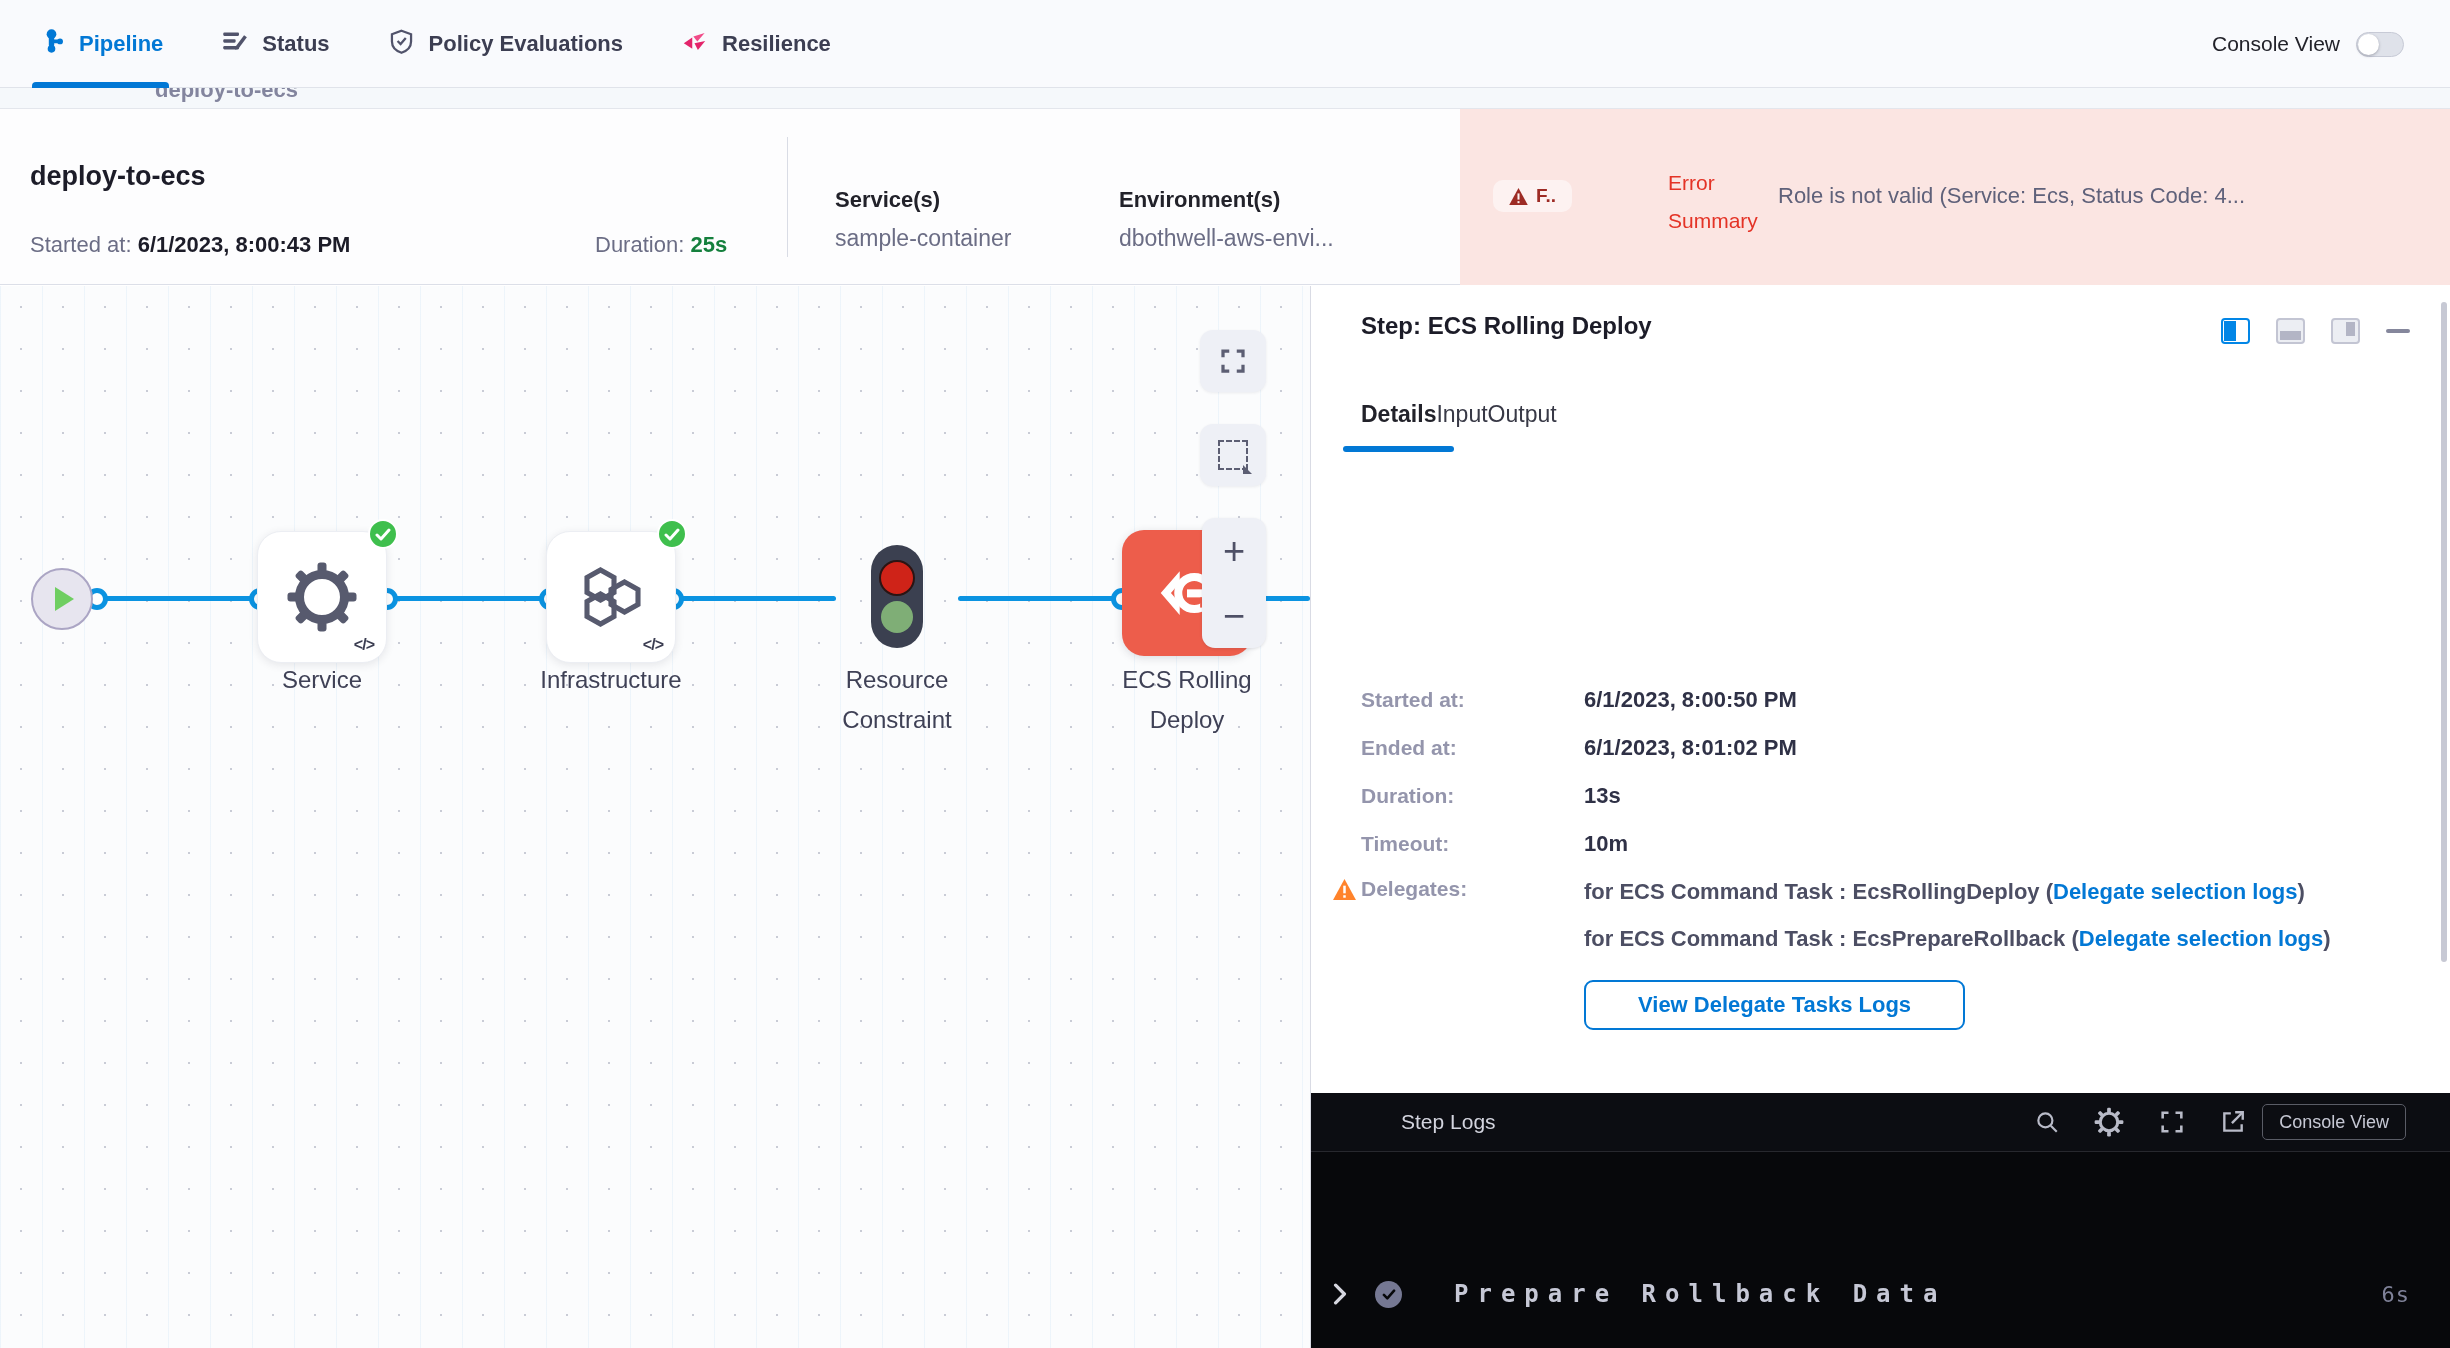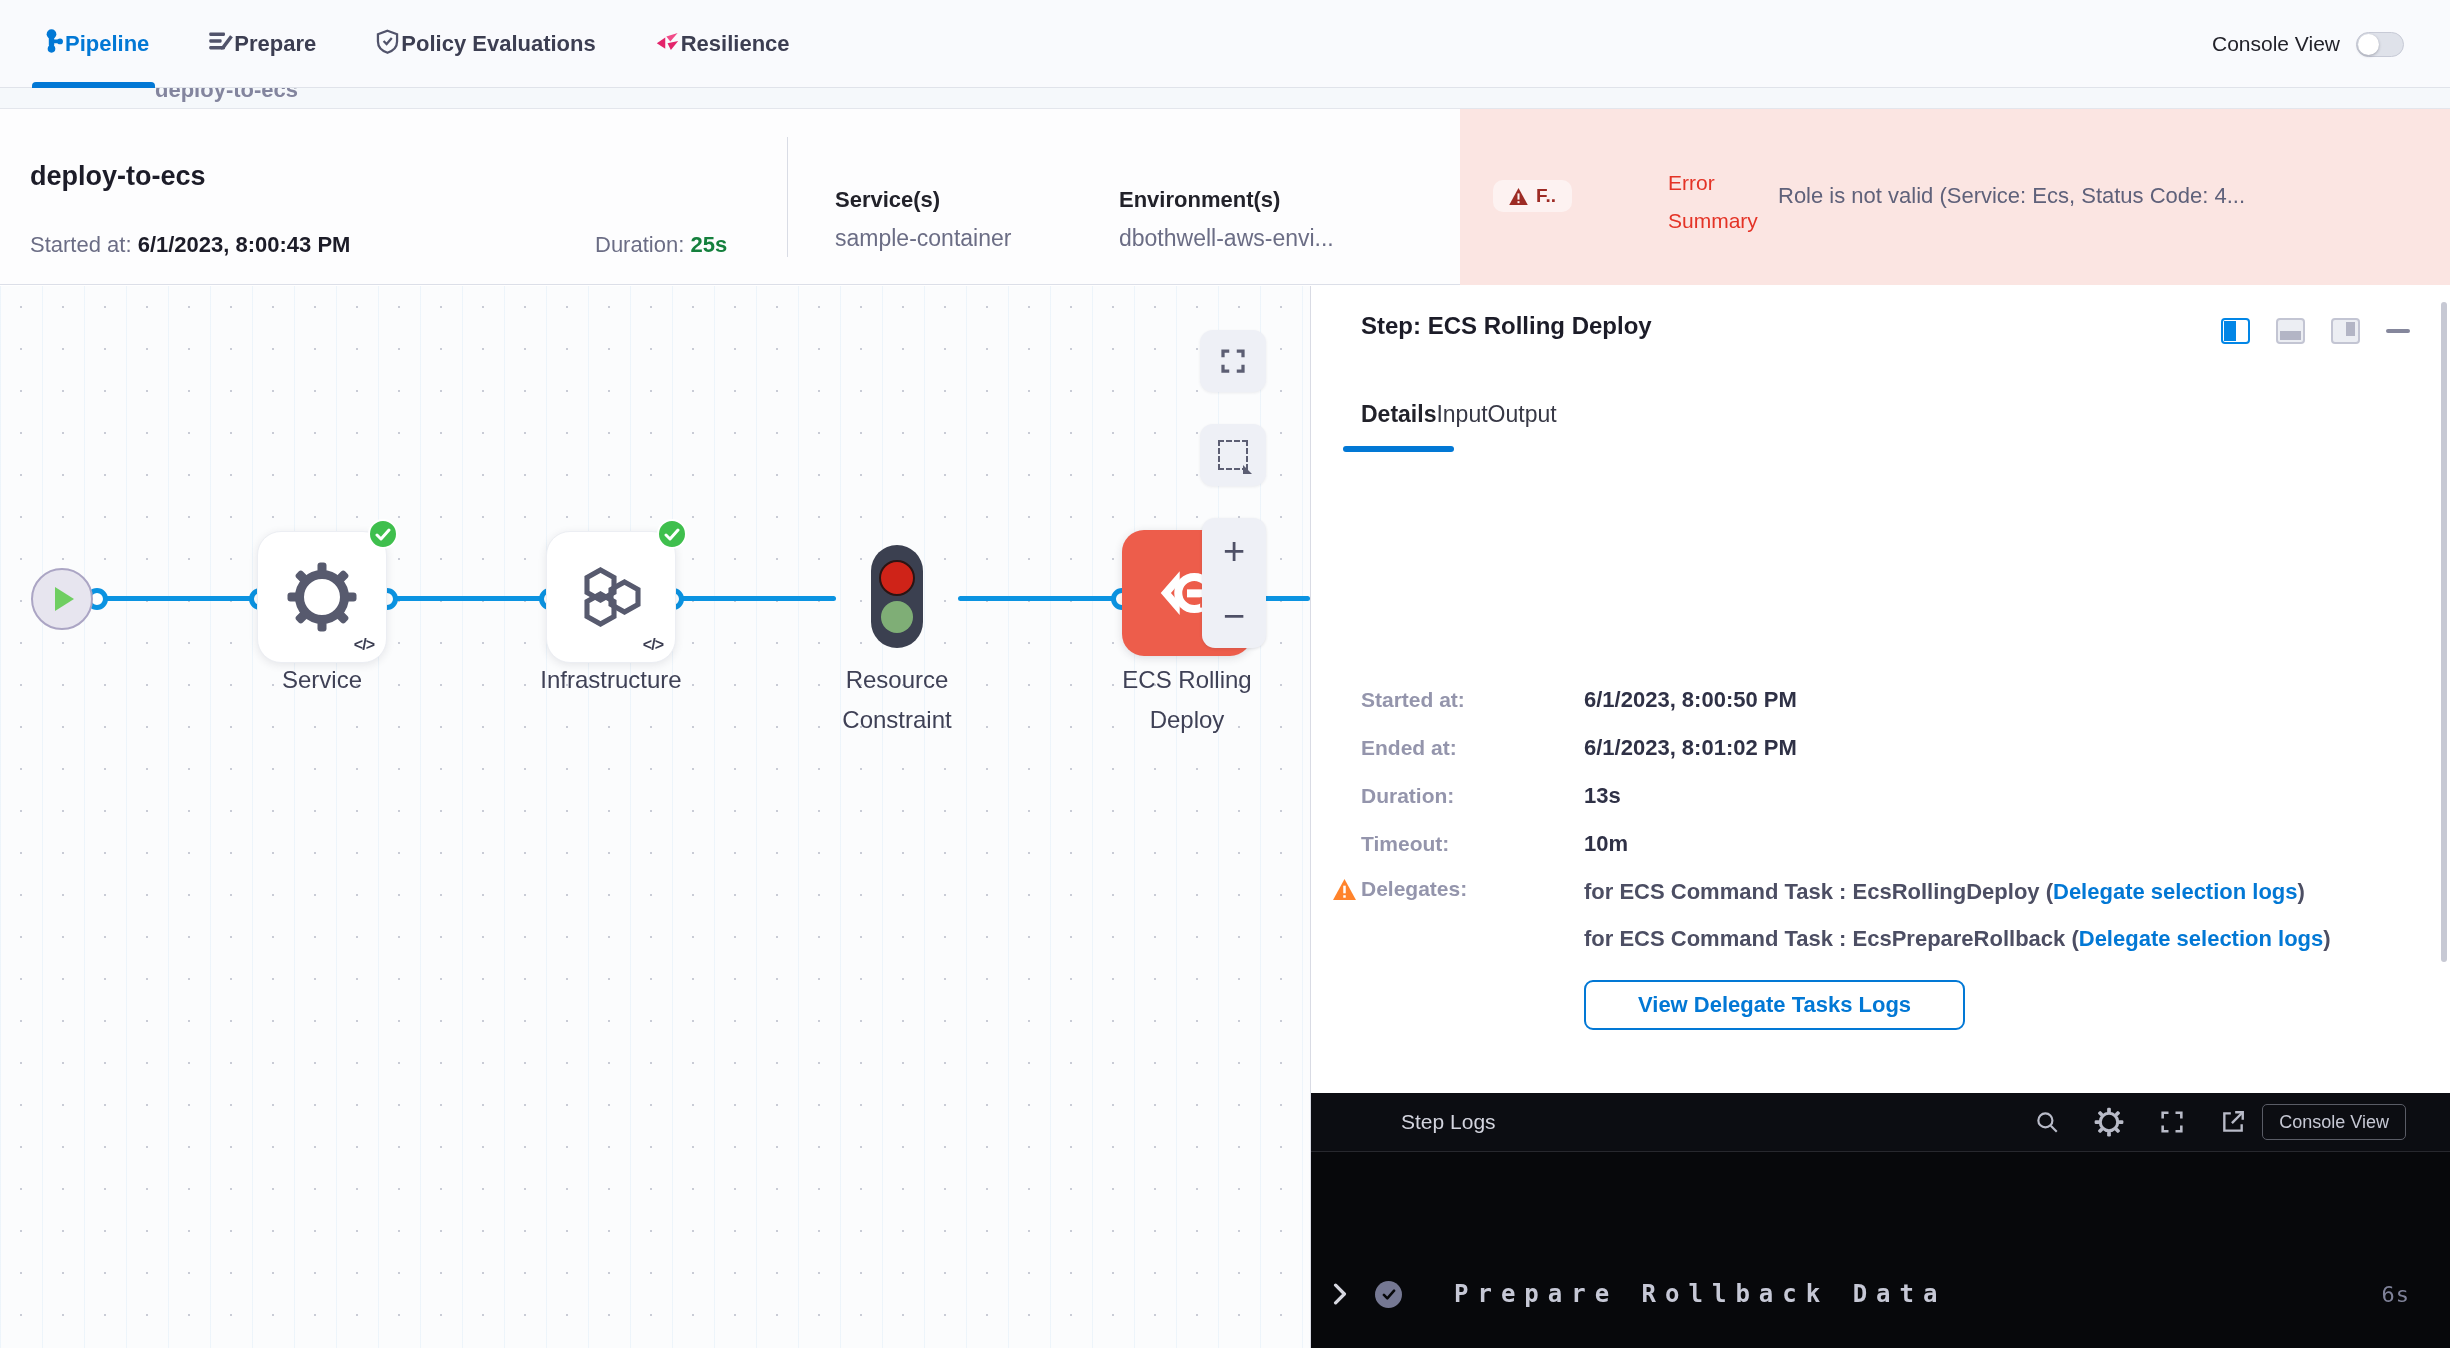--- a/index.html
+++ b/index.html
@@ -4,21 +4,21 @@
 <style>
   html,body{margin:0;padding:0;background:#ffffff;}
   *{box-sizing:border-box;}
   body{font-family:"Liberation Sans", sans-serif;color:#383946;}
   #app{position:relative;width:2450px;height:1348px;overflow:hidden;background:#fff;}
   .abs{position:absolute;}
 
   
   .topnav{left:0;top:0;width:2450px;height:88px;background:#f9fafd;border-bottom:1px solid #e0e3ea;z-index:30;}
   .navtabs{left:38px;top:0;height:88px;display:flex;align-items:center;gap:58px;}
-  .navtab{display:flex;align-items:center;font-size:22px;font-weight:700;color:#3c3e52;position:relative;height:88px;cursor:pointer;}
+  .navtab{display:flex;align-items:center;gap:14px;font-size:22px;font-weight:700;color:#3c3e52;position:relative;height:88px;cursor:pointer;}
   .navtab.active{color:#0278d5;}
   .navtab.active .underline{position:absolute;left:-6px;right:-6px;bottom:0;height:6px;background:#0278d5;border-radius:4px 4px 0 0;}
   .consolewrap{right:46px;top:0;height:88px;display:flex;align-items:center;gap:16px;}
   .consolelabel{font-size:21px;color:#22222a;}
   .toggle{width:48px;height:25px;border-radius:13px;background:#dfe2ea;border:1px solid #c7cad6;position:relative;cursor:pointer;}
   .toggle .knob{position:absolute;left:1px;top:1px;width:21px;height:21px;border-radius:50%;background:#fff;box-shadow:0 1px 3px rgba(40,41,61,.35);}
 
   
   .scrollstrip{left:0;top:88px;width:2450px;height:20px;background:#f5f8fb;overflow:hidden;z-index:10;}
   .scrollstrip span{position:absolute;left:155px;top:-11px;font-size:22px;font-weight:700;color:#83859e;}
@@ -127,21 +127,21 @@
         <span>
           <svg width="27" height="27" viewBox="0 0 24 24">
               <g fill="#51536b">
                 <rect x="2" y="4" width="14" height="3" rx="1"></rect>
                 <rect x="2" y="10" width="11" height="3" rx="1"></rect>
                 <rect x="2" y="16" width="14" height="3" rx="1"></rect>
                 <path d="M13 16.5 L20.5 6.5 L23 8.3 L15.6 18.3 L12.6 19.3 Z"></path>
               </g>
             </svg>
         </span>
-        <span>Prepare</span>
+        <span>Status</span>
       </div>
       <div class="navtab">
         <span>
           <svg width="27" height="27" viewBox="0 0 24 24" fill="none" stroke="#51536b" stroke-width="2">
               <path d="M12 2.5 L20.5 5.5 V12 C20.5 17 17 20.3 12 22 C7 20.3 3.5 17 3.5 12 V5.5 Z"></path>
               <polyline points="8.5,11.5 11.2,14.2 15.8,8.8"></polyline>
             </svg>
         </span>
         <span>Policy Evaluations</span>
       </div>

